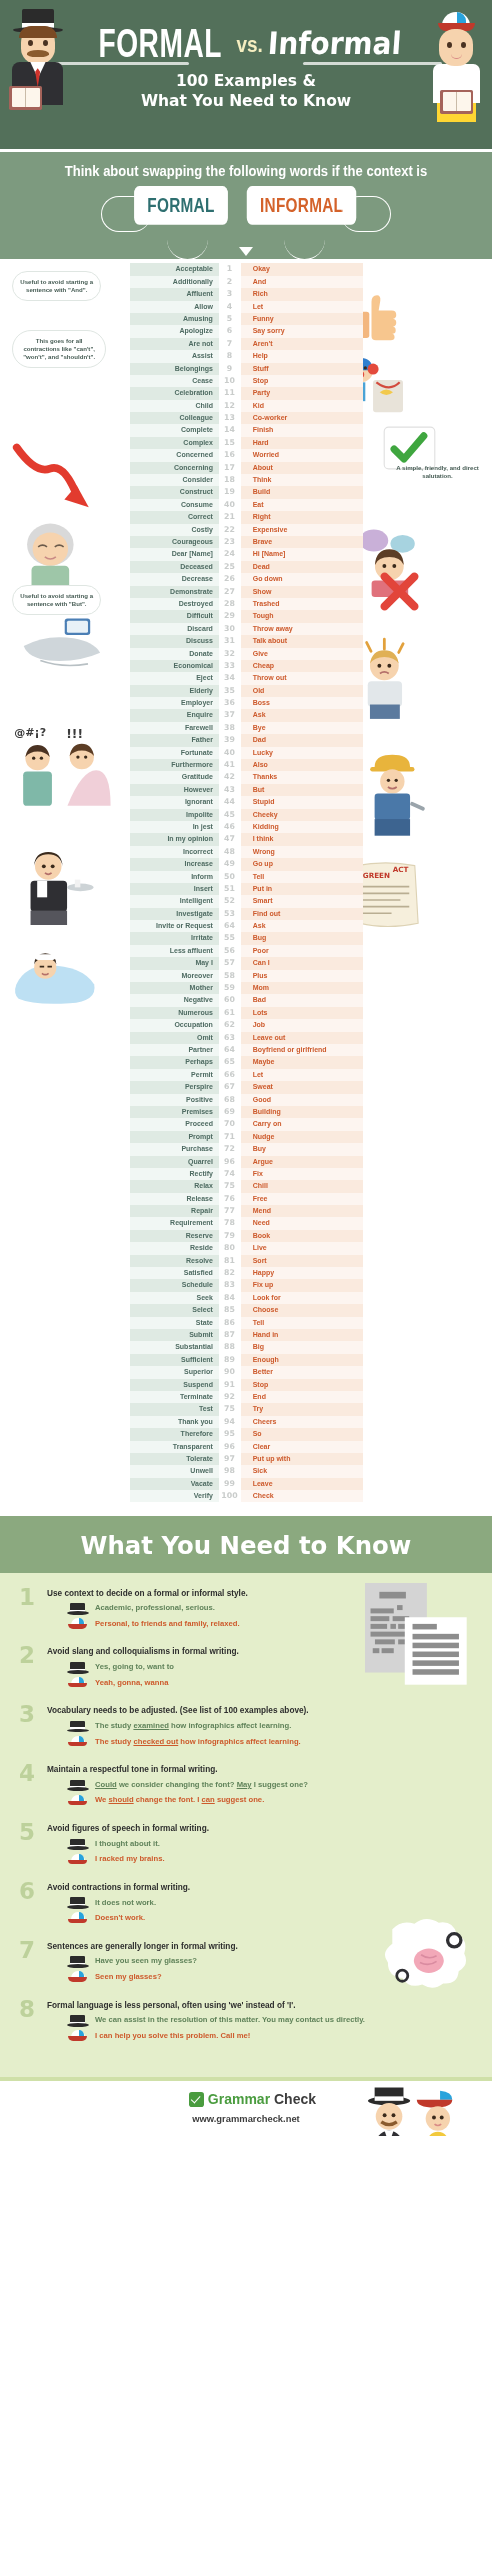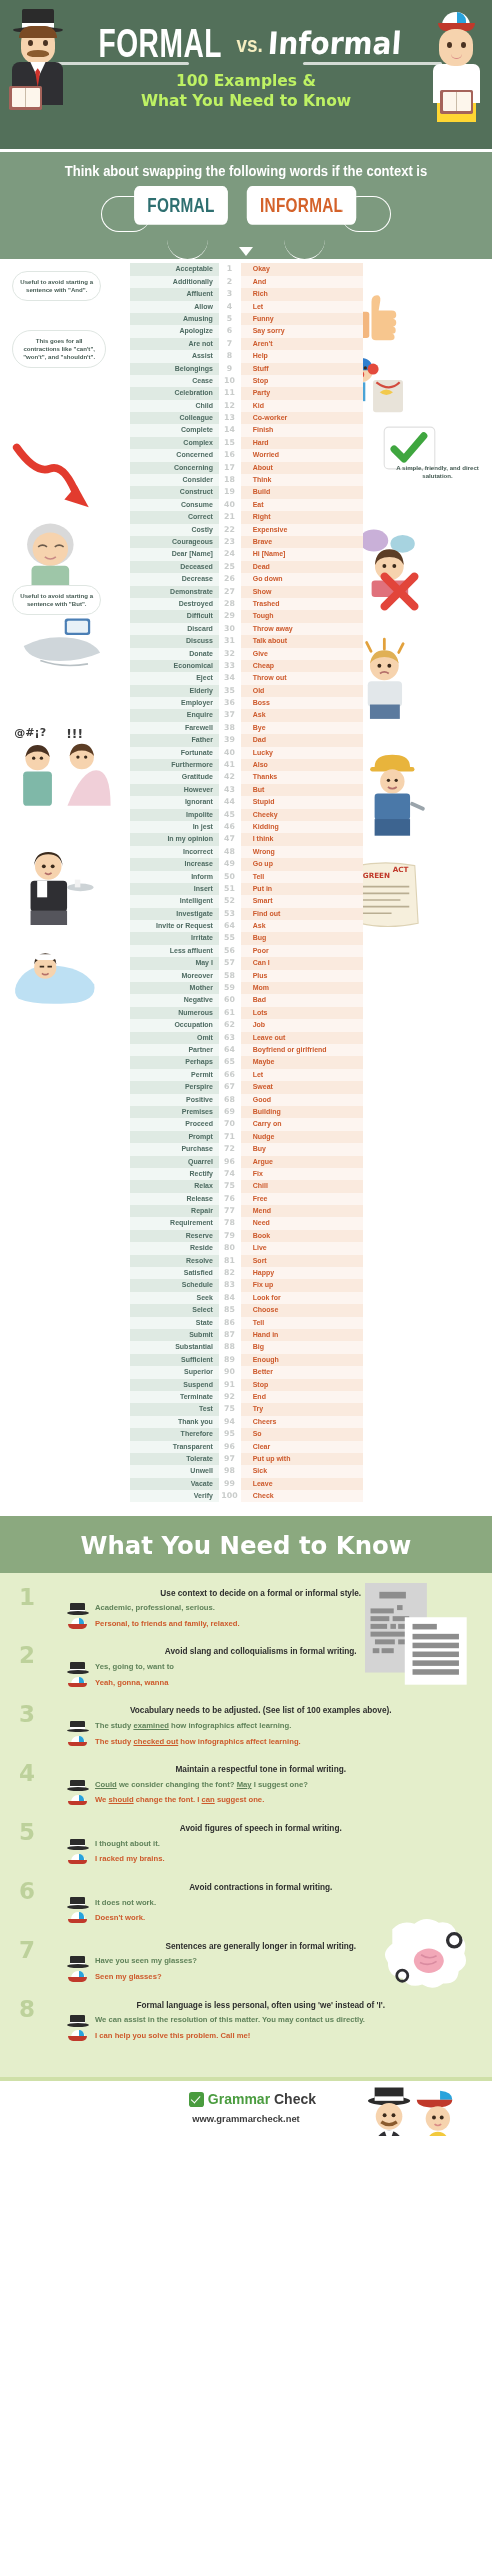--- a/index.html
+++ b/index.html
@@ -37,21 +37,21 @@
     font-family: "DejaVu Sans", sans-serif;
     font-weight: bold; font-size: 28px; color: #ffffff;
     transform: skewX(-4deg) scaleY(1.1);
   }
   .chalk-underline {
     width: 139px; height: 2.8px; background: rgba(255,255,255,.75);
     border-radius: 1.7px; margin: 1.1px auto 0;
   }
   .underline-row { display:flex; justify-content:center; gap:15.5px; margin-top:1.1px; }
   .subtitle {
-    text-align: center; color: #bef264; font-size: 15.5px; font-weight: bold;
+    text-align: center; color: #ffffff; font-size: 15.5px; font-weight: bold;
     font-family: "DejaVu Sans", sans-serif; line-height: 1.25; margin-top: 7.8px;
   }
 
   
   .char { position: absolute; }
   .tophat {
     width: 32px; height: 20px; background: #2b2b2b;
     border-radius: 1.7px 1.7px 0 0; position: relative; margin: 0 auto;
   }
   .tophat::after {
@@ -195,21 +195,21 @@
     color:#ffffff; font-size:24.4px; font-weight:bold;
     font-family:"DejaVu Sans", sans-serif;
   }
   .tips { background:#e4eecb; padding: 14.4px 0 19px; position:relative; }
   .tip { display:flex; gap:6.7px; padding: 0 0 12.2px 19px; position:relative; }
   .tip-num {
     font-size:23px; font-weight:bold; color:#bdd19b;
     font-family:"DejaVu Sans", sans-serif; line-height:.85; width:21px;
     flex:0 0 21px;
   }
-  .tip-body { flex:1;text-align:center; }
+  .tip-body { flex:1; }
   .tip-head {
     font-size:8.6px; font-weight:bold; color:#2e2e2e; margin-bottom:5.6px;
     transform: scaleX(.96); transform-origin:left;
   }
   .ex { display:flex; align-items:center; gap:6.7px; margin: 0 0 5.6px 20px; }
   .ex-icon { flex:0 0 22px; display:flex; justify-content:center; }
   .ex-text { font-size:8px; font-weight:bold; transform: scaleX(.96); transform-origin:left; }
   .ex.formal .ex-text { color:#5f8259; }
   .ex.informal .ex-text { color:#cd5a2c; }
   .ex-text u { text-decoration: underline; }

